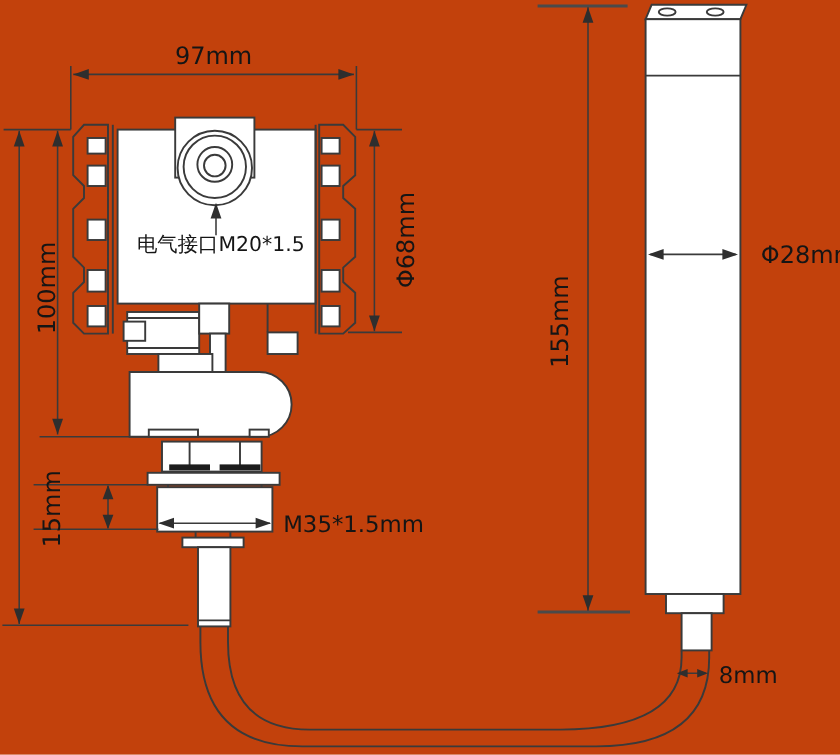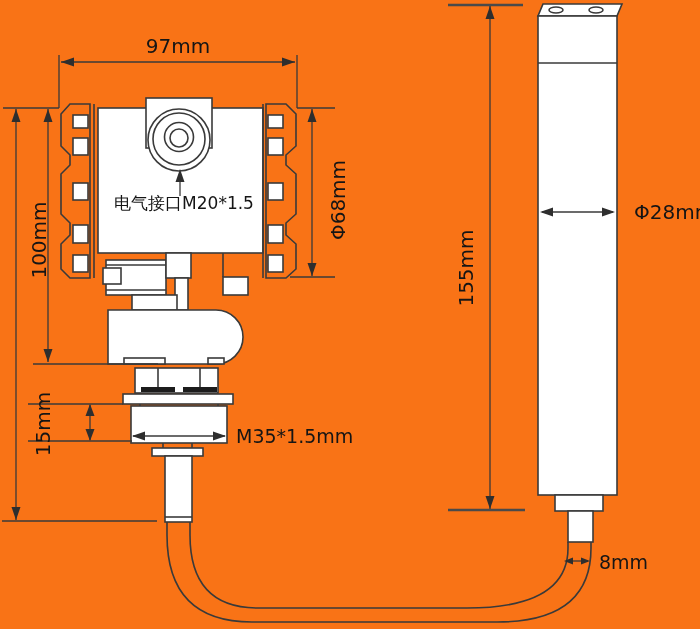--- a/index.html
+++ b/index.html
@@ -1,16 +1,16 @@
 <!DOCTYPE html>
 <html><head>
 <meta charset="utf-8">
 <style>
   html,body{margin:0;padding:0;background:#fff;}
-  .stage{position:relative;width:700px;height:629px;background:#f97316;overflow:hidden;}
+  .stage{position:relative;width:700px;height:629px;background:#c2410c;overflow:hidden;}
   svg{display:block;}
   .ln{stroke:#3a3a3a;stroke-width:1.6;fill:none;stroke-linejoin:miter;}
   .solid{stroke:#3a3a3a;stroke-width:1.6;fill:#ffffff;stroke-linejoin:miter;}
   .dim{stroke:#3a3a3a;stroke-width:1.3;fill:none;}
   .thick{stroke:#4a4a4a;stroke-width:2.6;fill:none;}
   .arr{fill:#2e2e2e;stroke:none;}
   .dark{fill:#1c1c1c;stroke:none;}
   text{font-family:"DejaVu Sans","Liberation Sans",sans-serif;fill:#151515;}
   .t20{font-size:20px;}
   .t19{font-size:19px;}

